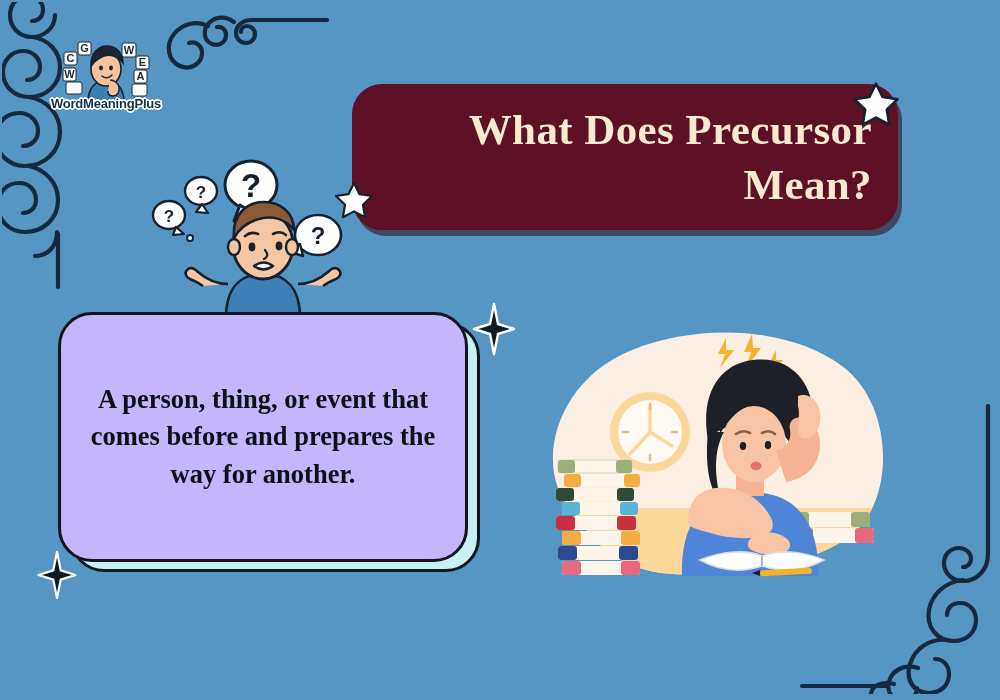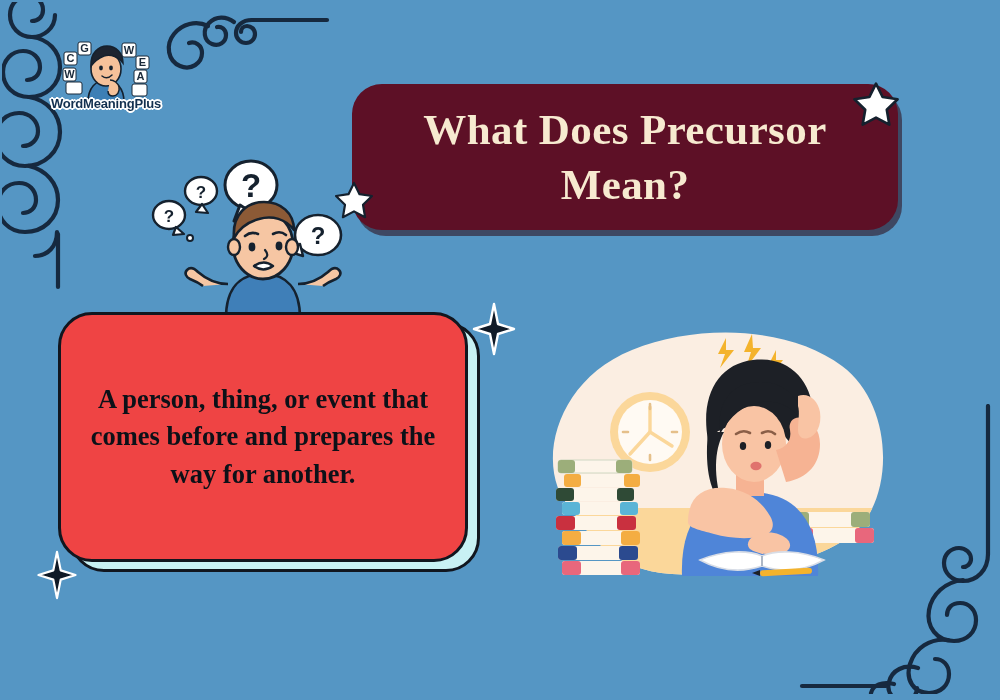--- a/index.html
+++ b/index.html
@@ -80,21 +80,21 @@
     display: flex;
     align-items: center;
     justify-content: center;
   }
   .banner-title {
     color: #f7ead0;
     font-family: "Liberation Serif", serif;
     font-weight: bold;
     font-size: 43px;
     line-height: 1.28;
-    text-align: center;
+    text-align: right;
     padding: 0 26px;
     letter-spacing: .4px;
   }
   .star {
     position: absolute;
     pointer-events: none;
   }
   .star-banner-left  { left: -18px;  top: 96px; }
   .star-banner-right { left: 500px;  top: -4px; }
 
@@ -127,21 +127,21 @@
     box-sizing: border-box;
   }
   .def-card {
     position: absolute;
     left: 0;
     top: 0;
     width: 410px;
     height: 250px;
     border: 3.5px solid #11161f;
     border-radius: 34px;
-    background: #ef4444;
+    background: #c4b5fd;
     box-sizing: border-box;
     display: flex;
     align-items: center;
     justify-content: center;
   }
   .def-text {
     font-family: "Liberation Serif", serif;
     font-weight: bold;
     font-size: 26.5px;
     line-height: 1.42;

